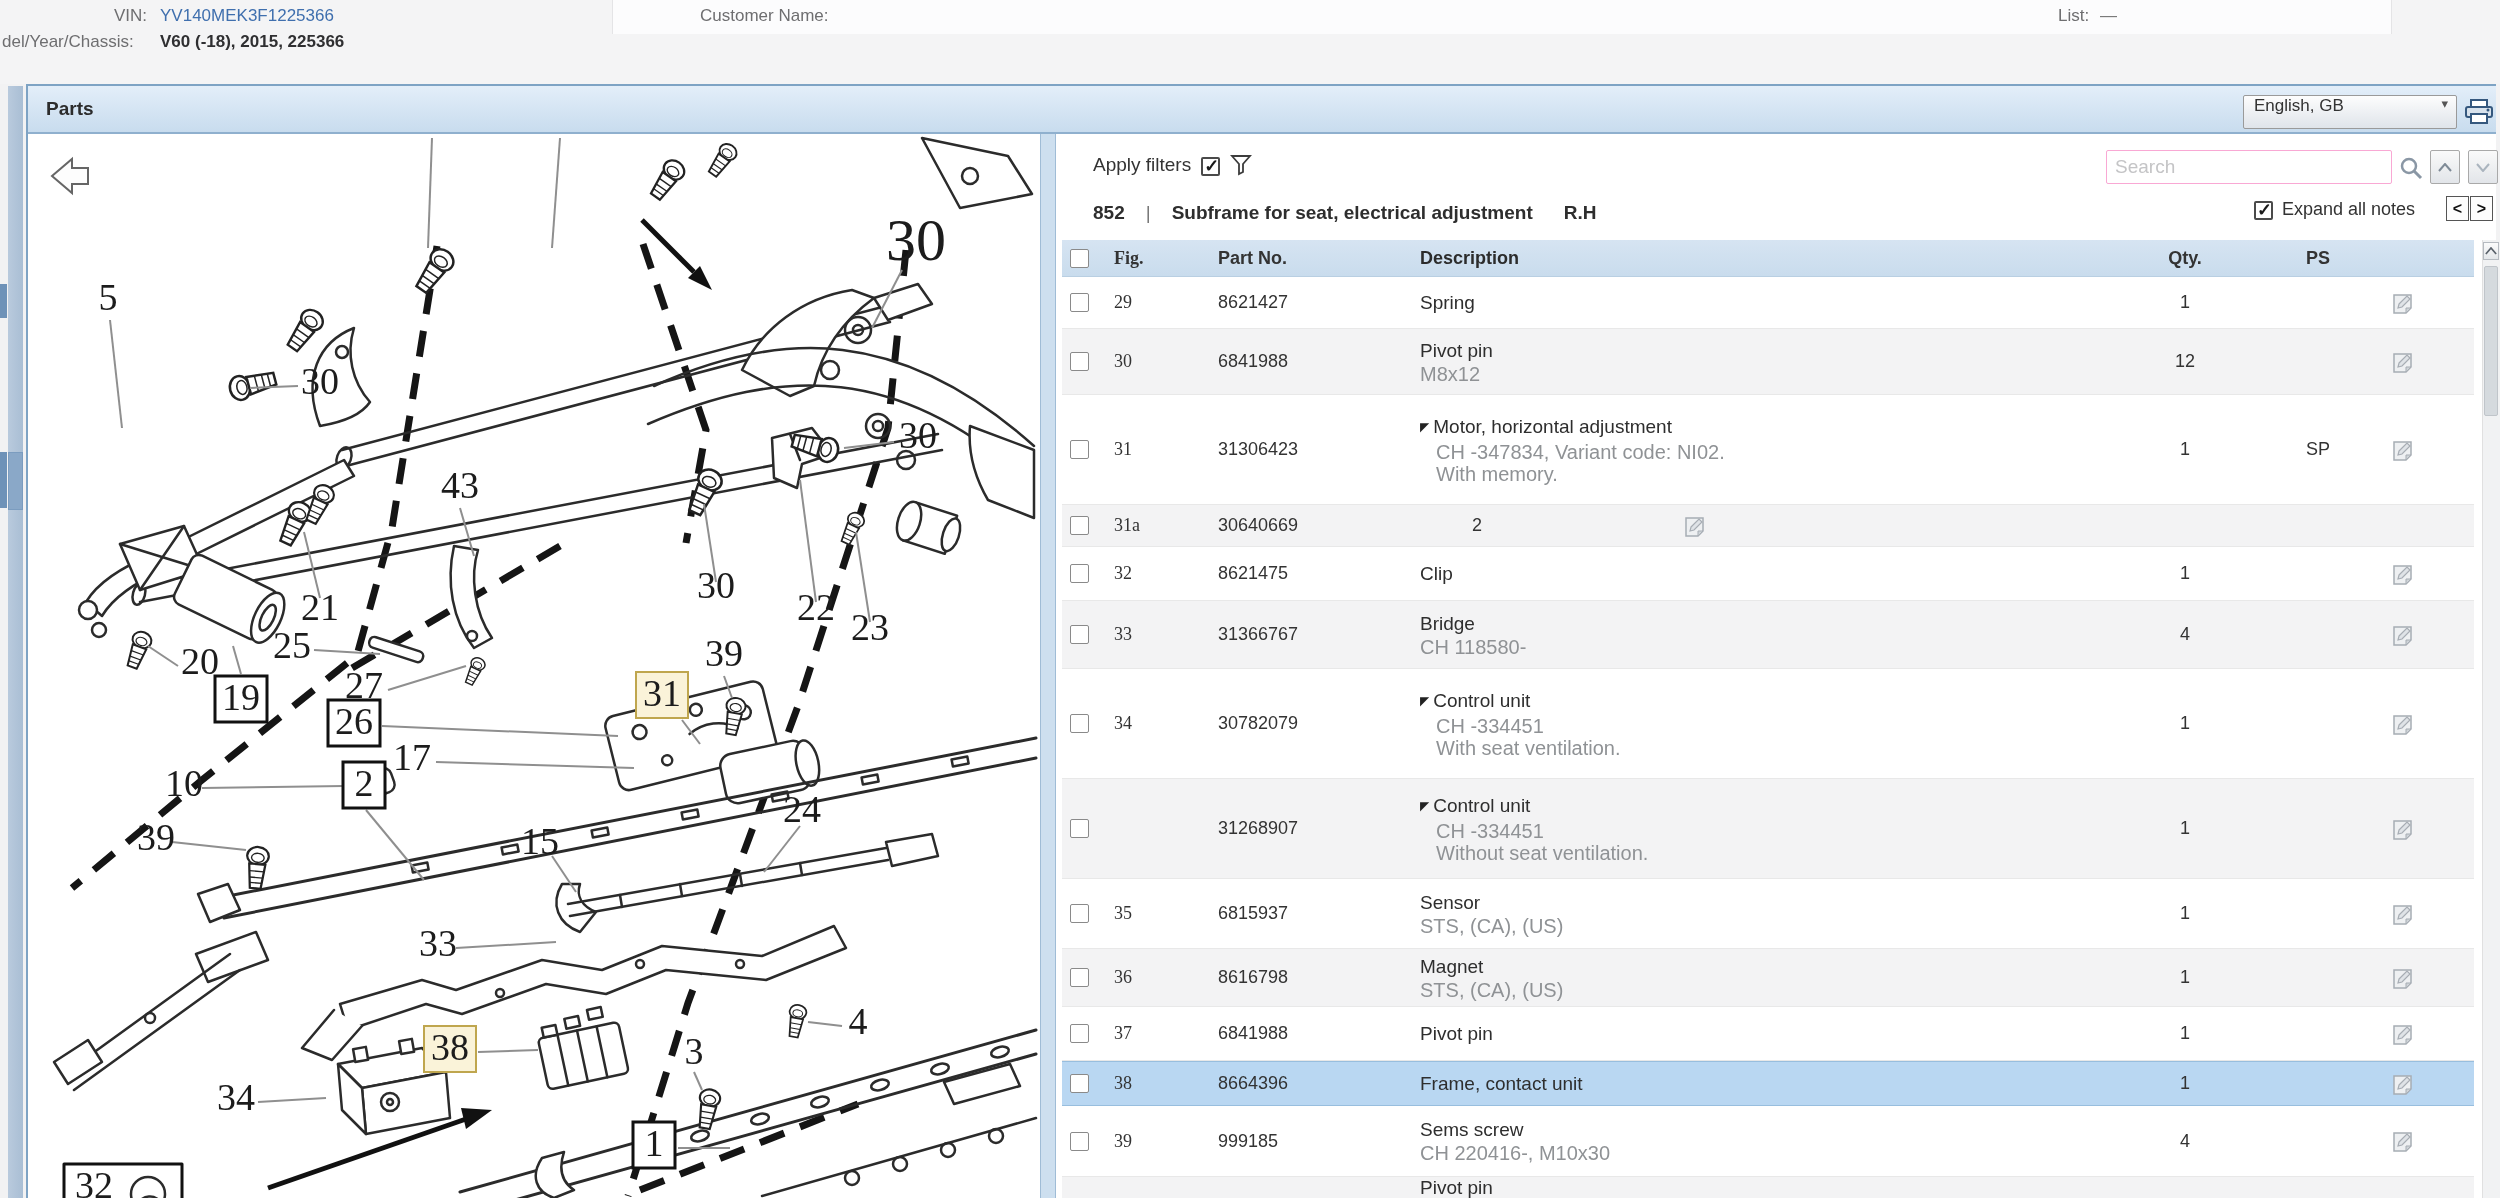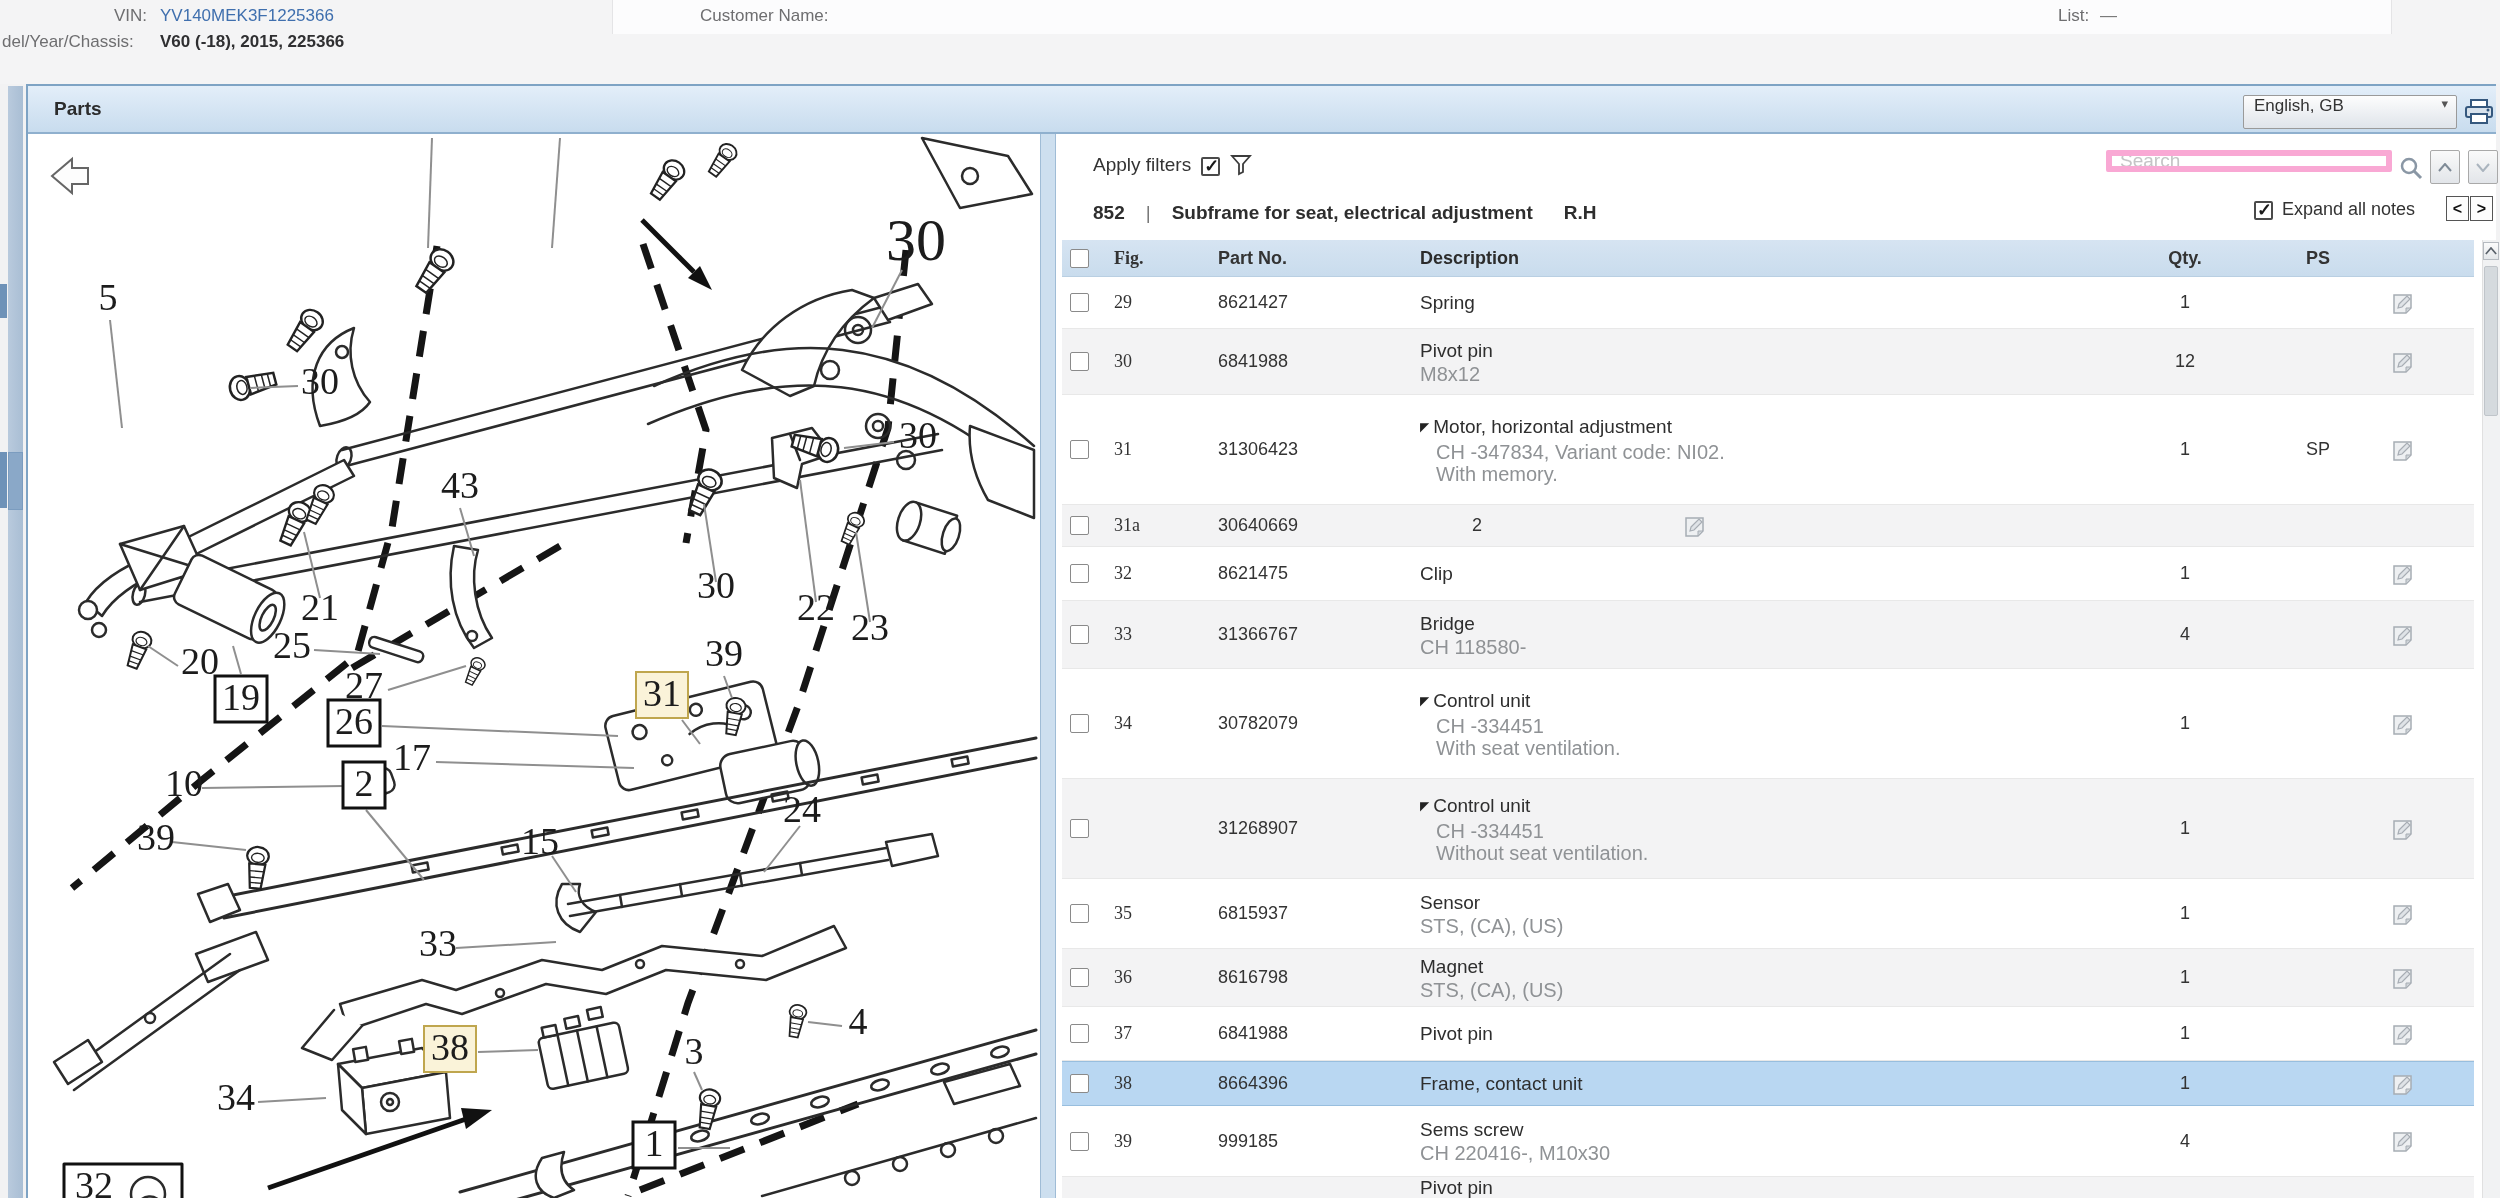--- a/index.html
+++ b/index.html
@@ -9,21 +9,21 @@
   
   #topbar{left:0;top:0;width:2500px;height:84px;background:#f4f4f5;}
   #topbar .white-sec{left:612px;top:0;width:1778px;height:34px;background:#fcfcfd;border-left:1px solid #e4e4e6;border-right:1px solid #e4e4e6;}
   .lbl{color:#6e6e70;font-size:17px;}
   .val{color:#2f2f31;font-size:17px;}
   .link{color:#3f6fae;}
   .bold{font-weight:bold;}
   
   #frame{left:26px;top:84px;width:2470px;height:1114px;background:#fff;border:2px solid #7ea3c4;box-sizing:border-box;}
   #phead{left:28px;top:86px;width:2468px;height:48px;background:linear-gradient(#e3eef9,#c8dcee);border-bottom:2px solid #8fb0ce;box-sizing:border-box;display:flex;align-items:center;}
-  #phead .title{font-weight:bold;font-size:19px;color:#2c2c2c;margin-left:26px;}
+  #phead .title{font-weight:bold;font-size:19px;color:#2c2c2c;margin-left:18px;}
   #langdd{left:2243px;top:95px;width:212px;height:32px;background:linear-gradient(#fdfdfd,#dfe4ea);border:1px solid #9a9a9a;border-radius:2px;display:flex;align-items:flex-start;font-size:17px;color:#333;}
   #langdd .txt{margin-left:10px;flex:1;}
   #langdd .chev{margin-right:8px;color:#555;font-size:13px;}
   #printbtn{left:2462px;top:96px;width:34px;height:32px;display:flex;align-items:center;justify-content:center;}
   
   #lstrip{left:8px;top:86px;width:15px;height:1112px;background:linear-gradient(90deg,#b9cadd,#a9bed4);}
   #lthumb{left:8px;top:452px;width:15px;height:58px;background:#8aa8c8;border:1px solid #7b9cbf;box-sizing:border-box;}
   .edgetab{left:0;width:7px;background:#6e92b8;}
   
   #leftpanel{left:28px;top:134px;width:1012px;height:1064px;background:#fff;overflow:hidden;}
@@ -32,21 +32,21 @@
   
   .row-flex{display:flex;align-items:flex-end;}
   .cb{display:inline-block;width:19px;height:19px;background:#fff;border:2px solid #4a4a4a;border-radius:2px;box-sizing:border-box;position:relative;}
   .cb.light{border-color:#8a8a8a;border-width:1.5px;}
   .cb.checked::after{content:"\2713";position:absolute;left:1px;top:-4px;font-size:18px;font-weight:bold;color:#1a1a1a;}
   #applyrow{left:37px;top:16px;height:26px;gap:10px;}
   #applyrow .t{font-size:19px;color:#333;}
   #secrow{left:37px;top:60px;height:30px;gap:21px;font-size:19px;color:#2e2e2e;font-weight:bold;}
   #secrow .sep{color:#777;font-weight:normal;}
   #secrow .side{margin-left:10px;}
-  #searchbox{left:1050px;top:16px;width:286px;height:22px;border:6px solid #f9a8d4;border-radius:2px;box-sizing:border-box;font-size:19px;padding:0 8px;color:#444;background:#fff;font-family:"Liberation Sans",sans-serif;}
+  #searchbox{left:1050px;top:16px;width:286px;height:34px;border:1px solid #f9a8d4;border-radius:2px;box-sizing:border-box;font-size:19px;padding:0 8px;color:#444;background:#fff;font-family:"Liberation Sans",sans-serif;}
   #searchbox::placeholder{color:#c4c4c6;}
   #magbtn{left:1340px;top:20px;width:30px;height:28px;display:flex;align-items:center;justify-content:center;}
   .sqbtn{width:30px;height:34px;background:linear-gradient(#fafafa,#e2e5e9);border:1px solid #a9a9a9;border-radius:2px;box-sizing:border-box;display:flex;align-items:center;justify-content:center;color:#7e8a96;}
   #upbtn{left:1374px;top:16px;}
   #dnbtn{left:1412px;top:16px;}
   #expandrow{left:1198px;top:60px;height:26px;gap:9px;}
   #expandrow .t{font-size:18px;color:#333;}
   .navbtn{width:23px;height:25px;border:1px solid #555;background:#fdfdfd;box-sizing:border-box;display:flex;align-items:center;justify-content:center;font-weight:bold;font-size:16px;color:#111;}
   #prevbtn{left:1390px;top:62px;}
   #nextbtn{left:1414px;top:62px;}

